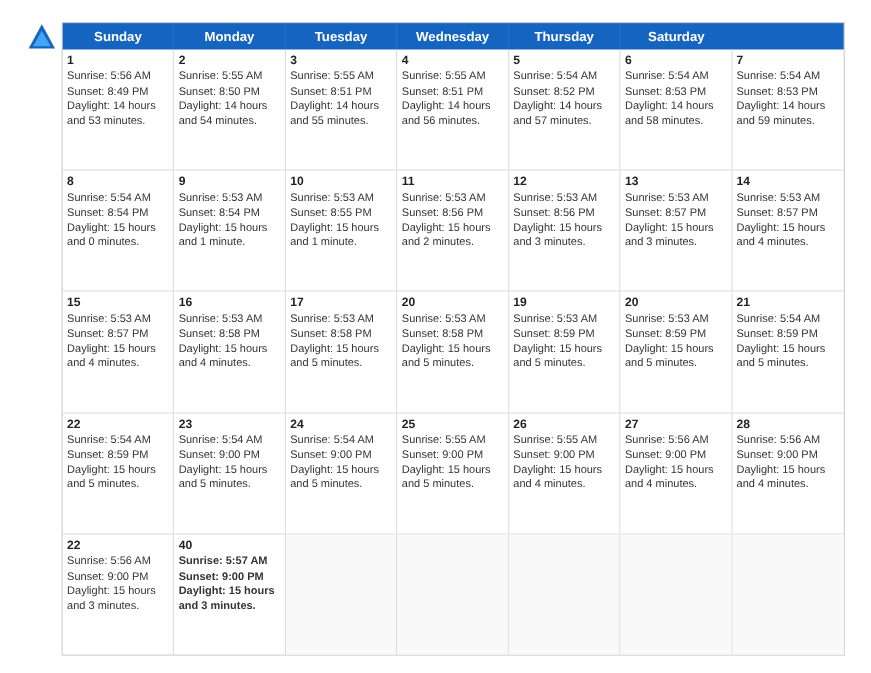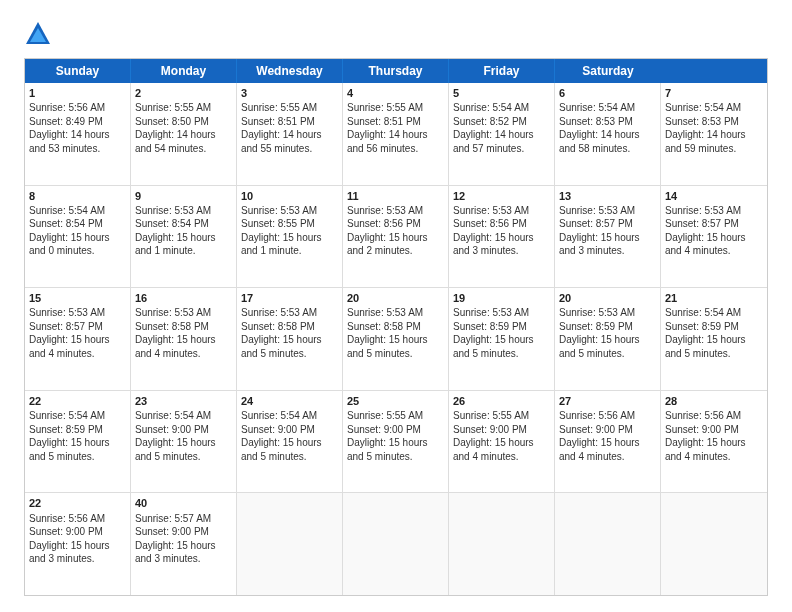--- a/index.html
+++ b/index.html
@@ -8,21 +8,21 @@
       height: 612px;
       font-family: Arial, sans-serif;
       background: #fff;
       overflow: hidden;
     }
     .page {
       width: 792px;
       height: 612px;
       padding: 20px 24px 16px 24px;
       display: flex;
-      flex-direction: column;
+      flex-direction: row;
     }
     .header {
       display: flex;
       justify-content: space-between;
       align-items: flex-start;
       margin-bottom: 10px;
     }
     .logo {
       display: flex;
       align-items: center;
@@ -134,23 +134,23 @@
     <div class="title-block">
       <div class="title-month"></div>
       <div class="title-location"></div>
     </div>
   </div>
 
   <div class="calendar">
     <div class="cal-header">
       <div class="cal-header-cell">Sunday</div>
       <div class="cal-header-cell">Monday</div>
+      <div class="cal-header-cell">Tuesday</div>
       <div class="cal-header-cell">Wednesday</div>
       <div class="cal-header-cell">Thursday</div>
-      <div class="cal-header-cell">Friday</div>
       <div class="cal-header-cell">Saturday</div>
     </div>
     <div class="cal-body" id="cal-body">
     <div class="cal-row">
           <div class="cal-cell">
             <span class="day-num">1</span>
             <div class="cell-text" style="white-space: pre-line;">Sunrise: 5:56 AM
 Sunset: 8:49 PM
 Daylight: 14 hours
 and 53 minutes.</div>
@@ -354,21 +354,21 @@
         <div class="cal-row">
           <div class="cal-cell">
             <span class="day-num">22</span>
             <div class="cell-text" style="white-space: pre-line;">Sunrise: 5:56 AM
 Sunset: 9:00 PM
 Daylight: 15 hours
 and 3 minutes.</div>
           </div>
           <div class="cal-cell">
             <span class="day-num">40</span>
-            <div class="cell-text" style="white-space: pre-line;">Sunrise: 5:57 AM
+            <div class="cell-text" style="white-space: pre-line; font-weight: bold;">Sunrise: 5:57 AM
 Sunset: 9:00 PM
 Daylight: 15 hours
 and 3 minutes.</div>
           </div>
           <div class="cal-cell empty"></div>
           <div class="cal-cell empty"></div>
           <div class="cal-cell empty"></div>
           <div class="cal-cell empty"></div>
           <div class="cal-cell empty"></div>
         </div>

